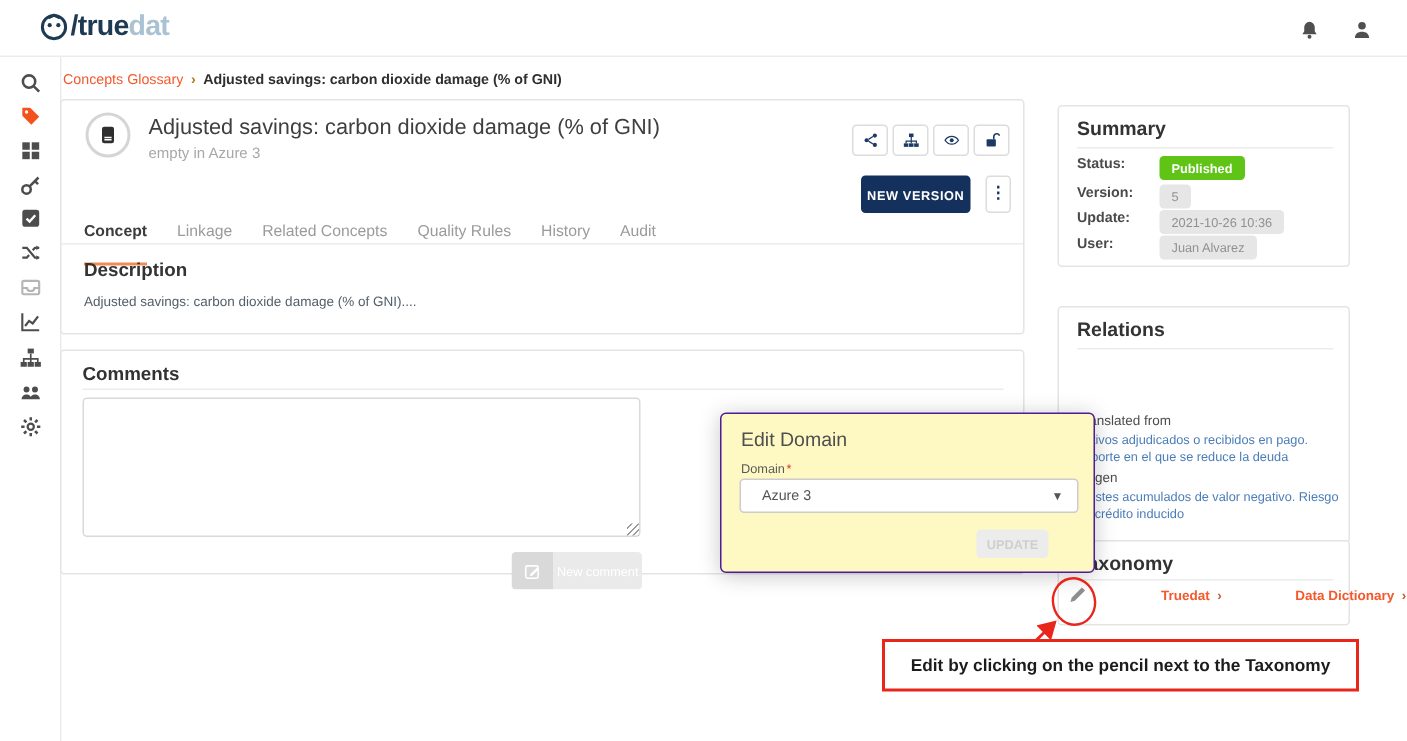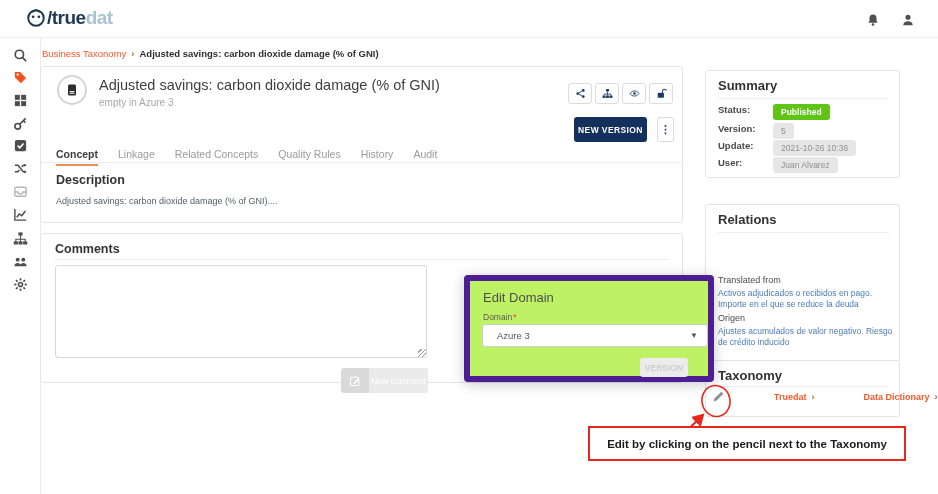--- a/index.html
+++ b/index.html
@@ -45,21 +45,21 @@
   .concept-subtitle { position:absolute; left:58px; top:30px; font-size:10px; color:#a8a8a8; }
 
   .icon-btn-row { position:absolute; left:527px; top:16px; display:flex; gap:3px; }
   .icon-btn { width:24px; height:21px; border:1px solid #dcdcdc; border-radius:3px; background:#fff; display:flex; align-items:center; justify-content:center; color:#1d3a66; cursor:pointer; }
   .icon-btn svg { width:11px; height:11px; }
   .new-version-btn { position:absolute; left:533px; top:50px; width:73px; height:25px; background:#14315d; color:#fff; border-radius:3px; font-size:8.5px; font-weight:bold; letter-spacing:0.4px; display:flex; align-items:center; justify-content:center; cursor:pointer; }
   .kebab-btn { position:absolute; left:616px; top:50px; width:17px; height:25px; border:1px solid #dcdcdc; border-radius:3px; background:#fff; display:flex; align-items:center; justify-content:center; cursor:pointer; }
   .kebab-btn span { color:#16325f; font-size:11px; font-weight:bold; line-height:1; }
 
   .tabs { position:absolute; left:15px; top:81px; display:flex; gap:20px; }
-  .tab { font-size:10.5px; color:#9b9b9b; padding-bottom:4px; cursor:pointer; }
+  .tab { font-size:10.5px; color:#9b9b9b; padding-bottom:15px; cursor:pointer; }
   .tab.active { color:#3c3c3c; font-weight:bold; border-bottom:2px solid #ef8d55; }
   .tabs-divider { position:absolute; left:0; top:95px; width:641px; height:1px; background:#ececec; }
 
   .desc-heading { position:absolute; left:15px; top:106px; font-size:12.5px; font-weight:bold; color:#333; }
   .desc-text { position:absolute; left:15px; top:129px; font-size:9px; color:#53606b; }
 
   
   .comments-heading { position:absolute; left:14px; top:8px; font-size:12.5px; font-weight:bold; color:#333; }
   .comments-divider { left:14px; top:25px; width:614px; }
   .comment-box { position:absolute; left:14px; top:31px; width:372px; height:93px; border:1px solid #d9d9d9; border-radius:3px; resize:none; outline:none; font-family:"Liberation Sans", sans-serif; font-size:10px; padding:5px; color:#333; background:#fff; }
@@ -82,21 +82,21 @@
   .rel-link { font-size:8.5px; color:#4a7cb8; line-height:1.25; cursor:pointer; }
 
   
   .tax-divider { left:12px; top:25px; width:171px; }
   .tax-row { position:absolute; left:6px; top:29px; display:flex; align-items:center; gap:5px; }
   .tax-pencil { width:13px; height:13px; color:#8f8f8f; cursor:pointer; }
   .tax-crumb { font-size:9px; font-weight:bold; color:#f4582c; cursor:pointer; white-space:nowrap;padding-left:44px; }
   .tax-sep { font-size:9px; font-weight:bold; color:#c25b2a; }
 
   
-  .modal { position:absolute; left:464px; top:275px; width:250px; height:107px; background:#bef264; border:6px solid #4c1d95; border-radius:4px; box-shadow:0 2px 14px rgba(0,0,0,0.22); z-index:40; }
+  .modal { position:absolute; left:480px; top:275px; width:250px; height:107px; background:#fef9c3; border:1px solid #4c1d95; border-radius:4px; box-shadow:0 2px 14px rgba(0,0,0,0.22); z-index:40; }
   .modal-title { position:absolute; left:13px; top:9px; font-size:13px; color:#4f4f4f; }
   .modal-label { position:absolute; left:13px; top:31px; font-size:8.5px; color:#5a5a5a; }
   .modal-required { color:#e03131; margin-left:1px; }
   .modal-select { position:absolute; left:12px; top:43px; width:226px; height:23px; border:1px solid #ccc; border-radius:3px; display:flex; align-items:center; cursor:pointer; background:#fff; }
   .modal-select-value { margin-left:14px; font-size:9.5px; color:#555; }
   .modal-caret { position:absolute; right:9px; font-size:8px; color:#555; }
   .modal-update { position:absolute; left:170px; top:77px; width:48px; height:19px; background:#ececec; color:#cfcfcf; border-radius:3px; font-size:8.5px; font-weight:bold; display:flex; align-items:center; justify-content:center; cursor:pointer; }
 
   
   .annot-overlay { position:absolute; left:655px; top:383px; width:90px; height:66px; z-index:50; pointer-events:none; }
@@ -207,21 +207,21 @@
             <line x1="3.2" y1="3.2" x2="4.9" y2="4.9"></line>
             <line x1="11.1" y1="11.1" x2="12.8" y2="12.8"></line>
             <line x1="3.2" y1="12.8" x2="4.9" y2="11.1"></line>
             <line x1="11.1" y1="4.9" x2="12.8" y2="3.2"></line>
           </g>
         </svg>
     </div>
   </div>
 
   <div class="breadcrumb">
-    <span class="crumb-root">Business Taxonomy</span>
+    <span class="crumb-root">Concepts Glossary</span>
     <span class="crumb-sep">›</span>
     <span class="crumb-current">Adjusted savings: carbon dioxide damage (% of GNI)</span>
   </div>
 
   <div class="card main-card">
     <div class="avatar">
       <svg width="16" height="16" viewBox="0 0 16 16">
           <rect x="4" y="2.5" width="8" height="11" rx="1.5" fill="#2e2e2e"></rect>
           <path d="M5.6 9.6h4.8M5.6 11.2h4.8" stroke="#fff" stroke-width="1"></path>
         </svg>
@@ -346,21 +346,21 @@
 
   <div class="modal">
     <div class="modal-title">Edit Domain</div>
     <div class="modal-label">
       <span>Domain</span><span class="modal-required">*</span>
     </div>
     <div class="modal-select">
       <span class="modal-select-value">Azure 3</span>
       <span class="modal-caret">▼</span>
     </div>
-    <div class="modal-update">VERSION</div>
+    <div class="modal-update">UPDATE</div>
   </div>
 
   <svg class="annot-overlay" viewBox="0 0 90 66">
     <defs>
       <marker id="arrowhead" markerWidth="7" markerHeight="7" refX="5" refY="3.5" orient="auto">
         <polygon points="0 0, 6 3.5, 0 7" fill="#e9261b"></polygon>
       </marker>
     </defs>
     <ellipse cx="61" cy="18" rx="14" ry="15.5" fill="none" stroke="#e9261b" stroke-width="1.6" transform="rotate(-12 61 18)"></ellipse>
     <line x1="18" y1="61" x2="48" y2="32" stroke="#e9261b" stroke-width="2" marker-end="url(#arrowhead)"></line>

